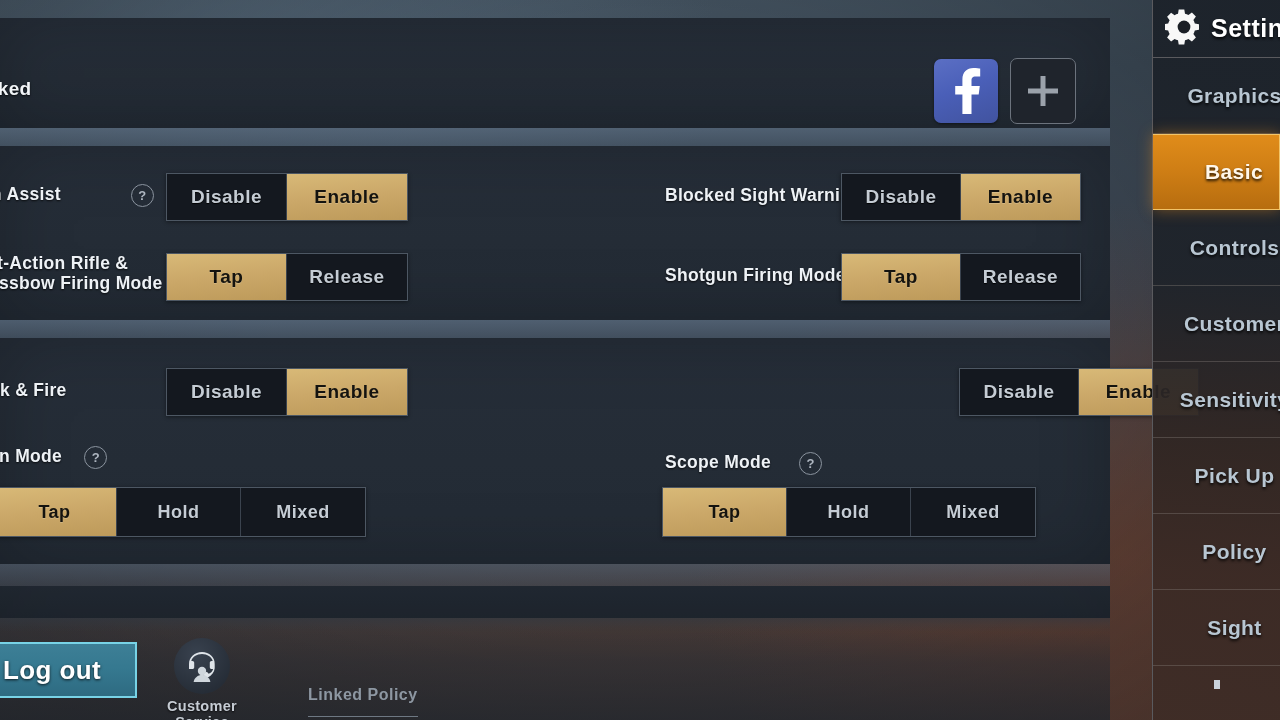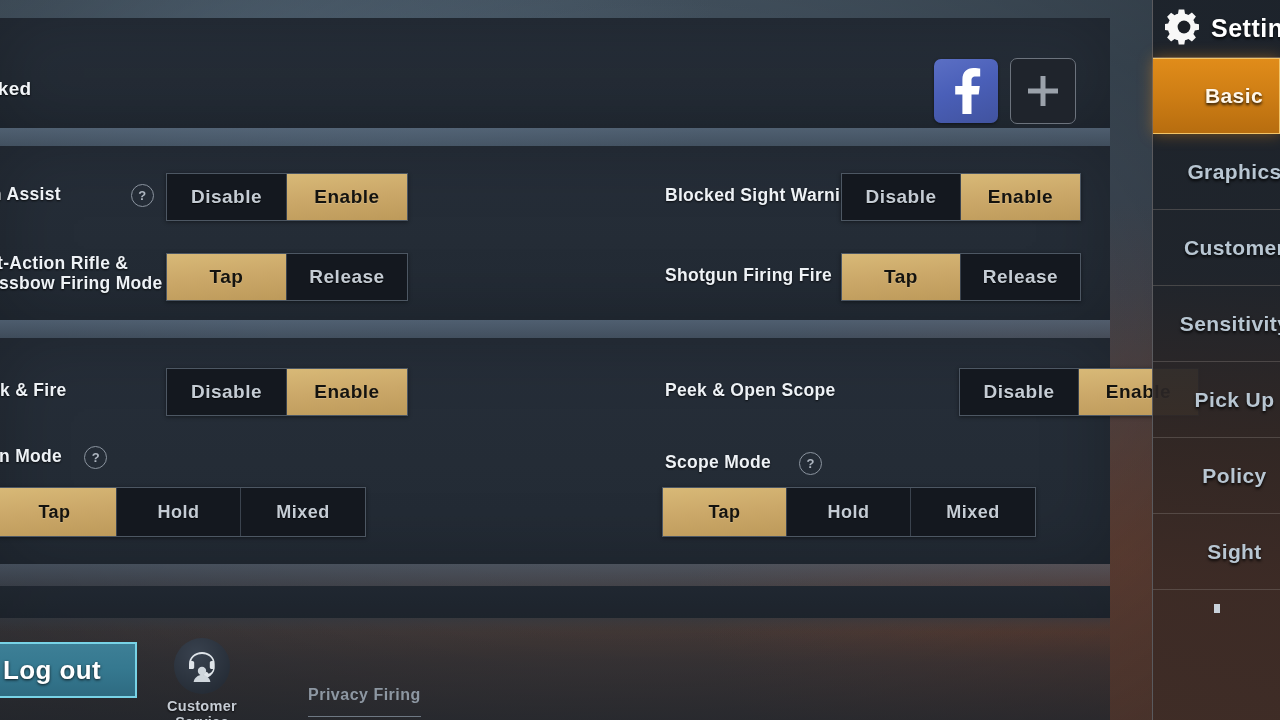--- a/index.html
+++ b/index.html
@@ -334,43 +334,40 @@
       <div class="srow" style="left:-32px; top:100px; height:56px;">
         <div class="srow-label">Bolt-Action Rifle &amp;
 Crossbow Firing Mode</div>
       </div>
       <div class="seg" style="position:absolute; left:166px; top:107px;">
         <div class="seg-btn w120 on">Tap</div>
         <div class="seg-btn w120">Release</div>
       </div>
 
       <div class="srow" style="left:665px; top:107px;">
-        <div class="srow-label">Shotgun Firing Fire</div>
+        <div class="srow-label">Shotgun Firing Mode</div>
       </div>
       <div class="seg" style="position:absolute; left:841px; top:107px;">
         <div class="seg-btn w119 on">Tap</div>
         <div class="seg-btn w119">Release</div>
       </div>
     </div>
 
     <div class="divider" id="div-2"></div>
 
     <div class="panel" id="panel-peek">
 
       <div class="srow" style="left:-32px; top:30px;">
         <div class="srow-label">Peek &amp; Fire</div>
       </div>
       <div class="seg" style="position:absolute; left:166px; top:30px;">
         <div class="seg-btn w120">Disable</div>
         <div class="seg-btn w120 on">Enable</div>
       </div>
 
-      <div class="srow" style="left:665px; top:30px;">
-        <div class="srow-label">Peek &amp; Open Scope</div>
-      </div>
       <div class="seg" style="position:absolute; left:959px; top:30px;">
         <div class="seg-btn w119">Disable</div>
         <div class="seg-btn w119 on">Enable</div>
       </div>
 
       <div class="srow" style="left:-32px; top:96px;">
         <div class="srow-label">Lean Mode</div>
         <div class="help-icon" style="margin-left:22px;">?</div>
       </div>
       <div class="seg seg3" style="position:absolute; left:-8px; top:149px;">
@@ -402,41 +399,44 @@
       <div class="cs-wrap">
         <div class="cs-circle">
           <svg width="34" height="32" viewBox="0 0 34 32">
             <path d="M17 2C9.8 2 4 7.4 4 14v5h3.4c1 0 1.8-.8 1.8-1.8v-4.4c0-1-.8-1.8-1.8-1.8H6.3C7.2 7 11.7 4 17 4s9.8 3 10.7 7h-1.1c-1 0-1.8.8-1.8 1.8v4.4c0 1 .8 1.8 1.8 1.8h1.5c-.5 2.3-2.2 4.1-4.5 4.8l-.9-1.2c-.5-.7-1.5-.9-2.2-.4l-1.3.9c-.8.6-.9 1.7-.3 2.4l1.3 1.6c.6.8 1.8.9 2.6.3 4-2.2 6.5-5.3 6.9-9.2V14C30 7.4 24.2 2 17 2z" fill="#dfe4e9"></path>
             <circle cx="17" cy="21" r="4.2" fill="#cfd6dc"></circle>
             <path d="M8.6 32c.7-4.3 4.2-7 8.4-7s7.7 2.7 8.4 7z" fill="#cfd6dc"></path>
           </svg>
         </div>
         <div class="cs-label">Customer Service</div>
       </div>
-      <div class="privacy">Privacy Firing</div>
+      <div class="privacy">Linked Policy</div>
     </div>
   </div>
 
   <div class="sidebar">
     <div class="sb-head">
       <span>
         <svg width="38" height="38" viewBox="0 0 38 38">
           <path d="M19 12.2a6.8 6.8 0 100 13.6 6.8 6.8 0 000-13.6zm0 10.5a3.7 3.7 0 110-7.4 3.7 3.7 0 010 7.4z" fill="#ffffff"></path>
           <path d="M34 21.8v-5.6l-4.2-.7a11.3 11.3 0 00-1.4-3.4l2.5-3.5-4-4-3.5 2.5a11.3 11.3 0 00-3.4-1.4L19.3 1.6h-5.6l-.7 4.2a11.3 11.3 0 00-3.4 1.4L6.1 4.7l-4 4 2.5 3.5a11.3 11.3 0 00-1.4 3.4L-1 16.2v5.6l4.2.7a11.3 11.3 0 001.4 3.4L2.1 29.4l4 4 3.5-2.5a11.3 11.3 0 003.4 1.4l.7 4.2h5.6l.7-4.2a11.3 11.3 0 003.4-1.4l3.5 2.5 4-4-2.5-3.5a11.3 11.3 0 001.4-3.4z" fill="#ffffff" opacity="0.97"></path>
           <circle cx="19" cy="19" r="6.4" fill="#1b1f26"></circle>
         </svg>
       </span>
       <div class="sb-head-title">Settings</div>
     </div>
 
+    <div class="sb-item">
+      <span>Graphics</span>
+    </div>
     <div class="sb-item active">
       <span>Basic</span>
     </div>
     <div class="sb-item">
-      <span>Graphics</span>
+      <span>Controls</span>
     </div>
     <div class="sb-item">
       <span>Customer</span>
     </div>
     <div class="sb-item">
       <span>Sensitivity</span>
     </div>
     <div class="sb-item">
       <span>Pick Up</span>
     </div>

